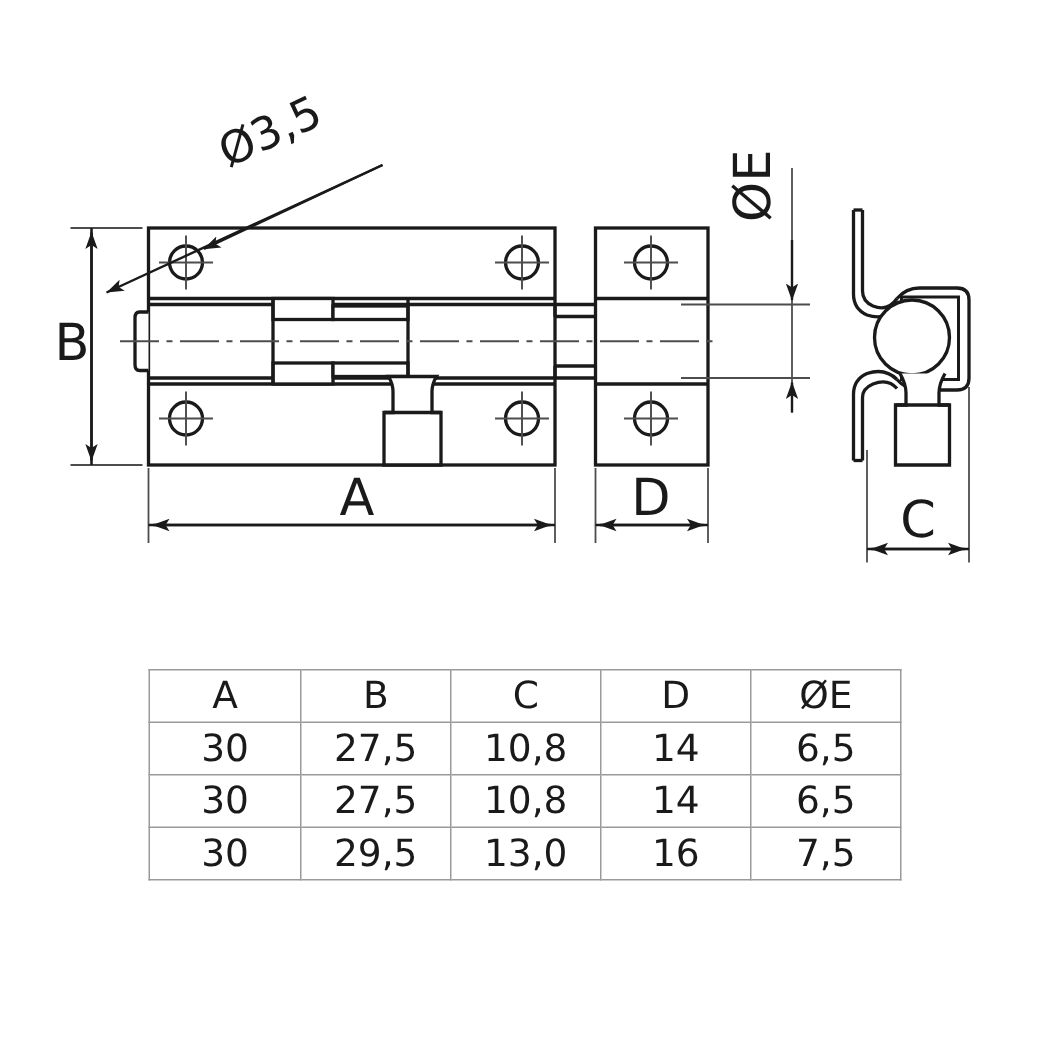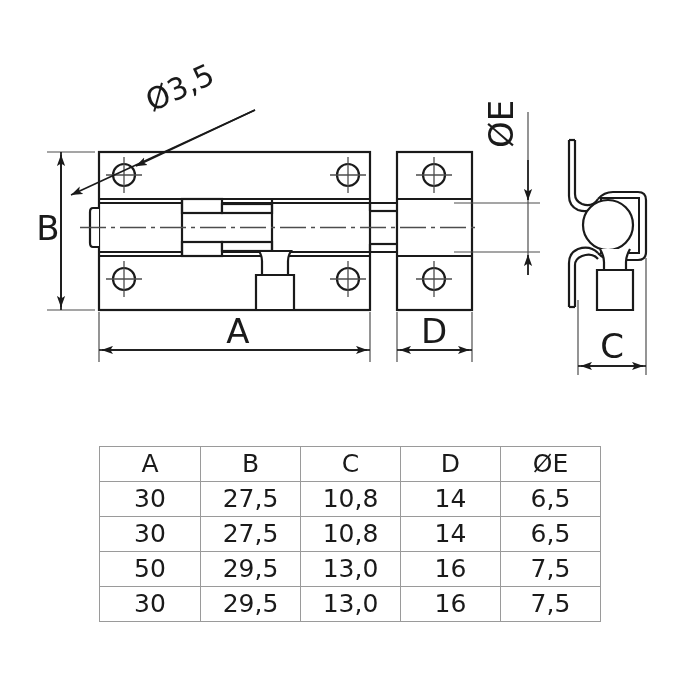--- a/index.html
+++ b/index.html
@@ -239,27 +239,20 @@
           <td>6,5</td>
         </tr>
         <tr>
           <td>30</td>
           <td>27,5</td>
           <td>10,8</td>
           <td>14</td>
           <td>6,5</td>
         </tr>
         <tr>
-          <td>50</td>
-          <td>29,5</td>
-          <td>13,0</td>
-          <td>16</td>
-          <td>7,5</td>
-        </tr>
-        <tr>
           <td>30</td>
           <td>29,5</td>
           <td>13,0</td>
           <td>16</td>
           <td>7,5</td>
         </tr>
       </tbody>
     </table>
   </div>
 

